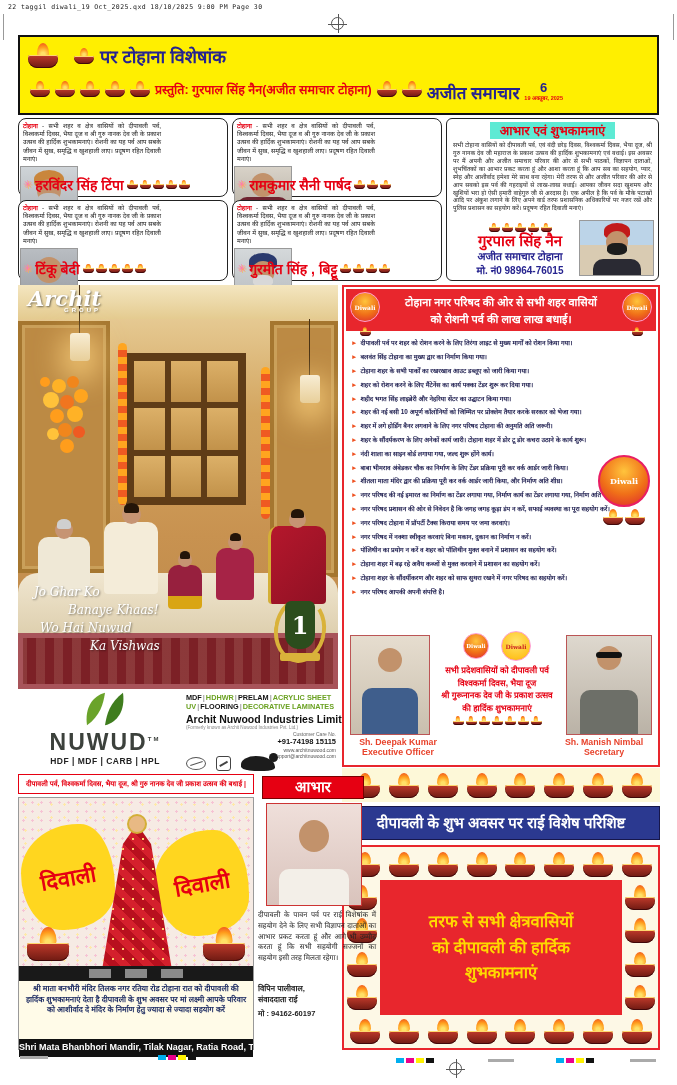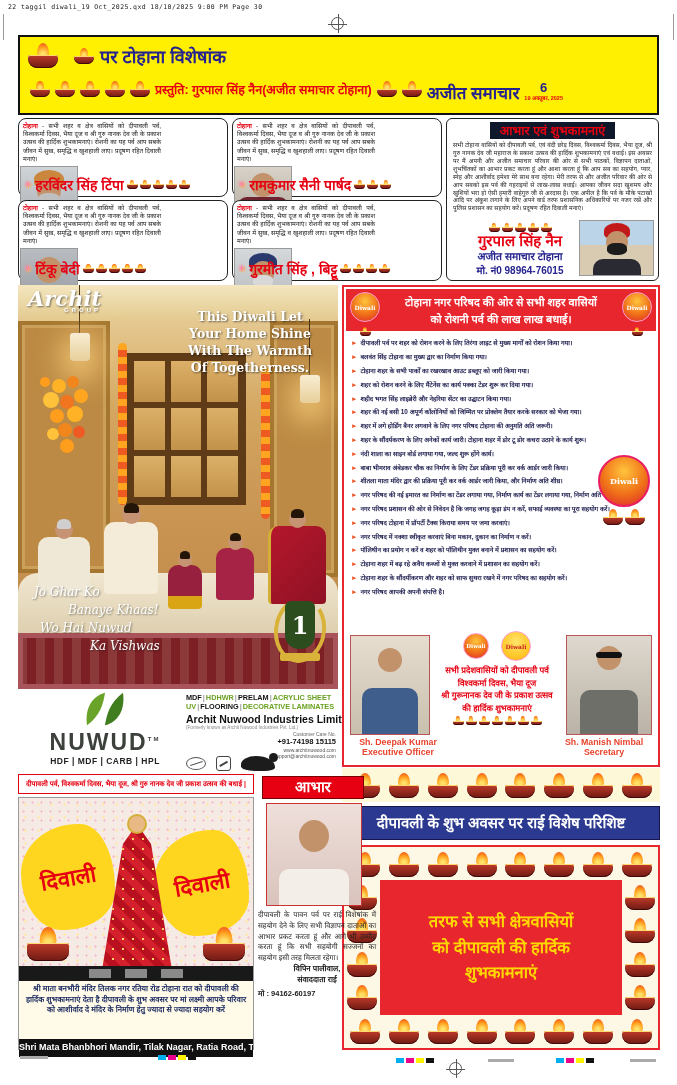--- a/index.html
+++ b/index.html
@@ -56,21 +56,21 @@
   .drow{display:flex;gap:2px;align-items:flex-end}
 
   
   .photo{position:relative;overflow:hidden;background:linear-gradient(#d9d3ca,#b7afa2)}
   .ph-head{position:absolute;left:50%;transform:translateX(-50%);border-radius:50%;background:#c2926b}
   .ph-hair{position:absolute;left:50%;transform:translateX(-50%);border-radius:50% 50% 30% 30%}
   .ph-torso{position:absolute;left:50%;transform:translateX(-50%);bottom:0;border-radius:10px 10px 0 0}
 
   
   .tbox{left:446px;top:118px;width:213px;height:163px;border:1.5px solid #222;border-radius:6px;background:#fff;padding:3px 6px}
-  .t-title{display:table;margin:0 auto;background:#0f172a;color:#e60012;font-weight:bold;font-size:12.5px;padding:0 10px}
+  .t-title{display:table;margin:0 auto;background:#5eead4;color:#e60012;font-weight:bold;font-size:12.5px;padding:0 10px}
   .t-body{margin-top:2px;font-size:6.1px;line-height:1.3;color:#222;text-align:justify;height:92px;overflow:hidden}
   .t-left{position:absolute;left:6px;bottom:3px;width:134px;text-align:center}
   .t-name{font-size:15px;font-weight:bold;color:#e60012;line-height:1.2}
   .t-org{font-size:10.5px;font-weight:bold;color:#26238f;line-height:1.25}
   .t-ph{font-size:10px;font-weight:bold;color:#26238f}
 
   
   .archit{left:18px;top:285px;width:320px;height:490px}
   .ar-photo{position:relative;height:404px;overflow:hidden;
      background:linear-gradient(180deg,#ecd6a4 0%,#d3a55f 32%,#c89250 62%,#b98648 100%)}
@@ -193,21 +193,21 @@
   .pedestal i{display:block;width:22px;height:9px;background:#8a8a8a}
   .md-text{height:58px;background:#fffbe8;color:#223065;font-weight:bold;font-size:7.8px;line-height:1.35;
      text-align:center;padding:3px 4px;overflow:hidden}
   .md-bar{height:18px;background:#111;color:#fff;font-weight:bold;font-size:9px;text-align:center;line-height:17px;white-space:nowrap;overflow:hidden}
 
   
   .ab-title{left:262px;top:776px;width:102px;height:23px;background:#e60012;border:1.5px solid #7a0000;
      color:#fff;font-weight:bold;font-size:15px;text-align:center;line-height:20px}
   .ab-photo{left:266px;top:803px;width:96px;height:103px}
   .ab-body{left:258px;top:910px;width:118px;font-size:7.2px;line-height:1.5;color:#222;text-align:justify}
-  .ab-sign{text-align:center;font-weight:bold;font-size:7.8px;color:#222;line-height:1.4;margin-top:0}
+  .ab-sign{text-align:left;font-weight:bold;font-size:7.8px;color:#222;line-height:1.4;margin-top:20px}
   .ab-ph{font-size:7.5px;font-weight:bold;color:#222;margin-top:2px}
 </style>
 </head>
 <body>
 
 <div class="page">
 
   <div class="abs prepress">22 taggil diwali_19 Oct_2025.qxd   18/10/2025   9:00 PM   Page 30</div>
   <div class="abs reg" style="left:331px;top:17px"></div>
   <div class="abs edge" style="left:3px;top:14px;width:1px;height:26px"></div>
@@ -389,26 +389,20 @@
         <div class="p-head" style="width:15px;height:15px"></div>
         <div class="p-body" style="width:38px;height:52px;background:#a62346"></div>
       </div>
       <div class="person" style="left:250px;top:226px">
         <div class="p-head" style="width:17px;height:17px"></div>
         <div class="p-body" style="width:58px;height:78px;background:linear-gradient(135deg,#b5172c,#8f1124);border-left:3px solid #d4af37"></div>
       </div>
       <div class="abs ar-logo">
         <span>Archit</span>
         <small>GROUP</small>
-      </div>
-      <div class="abs ar-head">
-        <div>This Diwali Let</div>
-        <div>Your Home Shine</div>
-        <div>With The Warmth</div>
-        <div>Of Togetherness.</div>
       </div>
       <div class="abs ar-script">
         <div>Jo Ghar Ko</div>
         <div>Banaye Khaas!</div>
         <div>Wo Hai Nuwud</div>
         <div>Ka Vishwas</div>
       </div>
       <div class="abs badge1">
         <div class="wreath"></div>
         <div class="shield">1</div>

